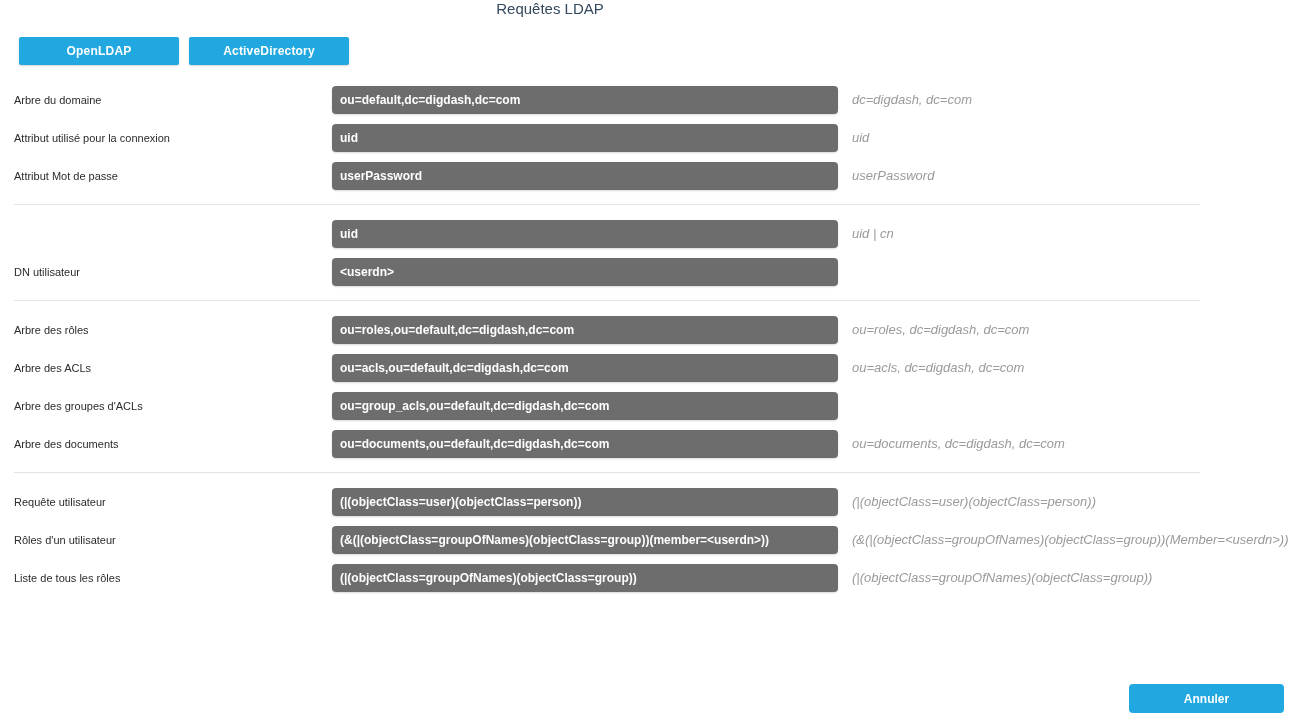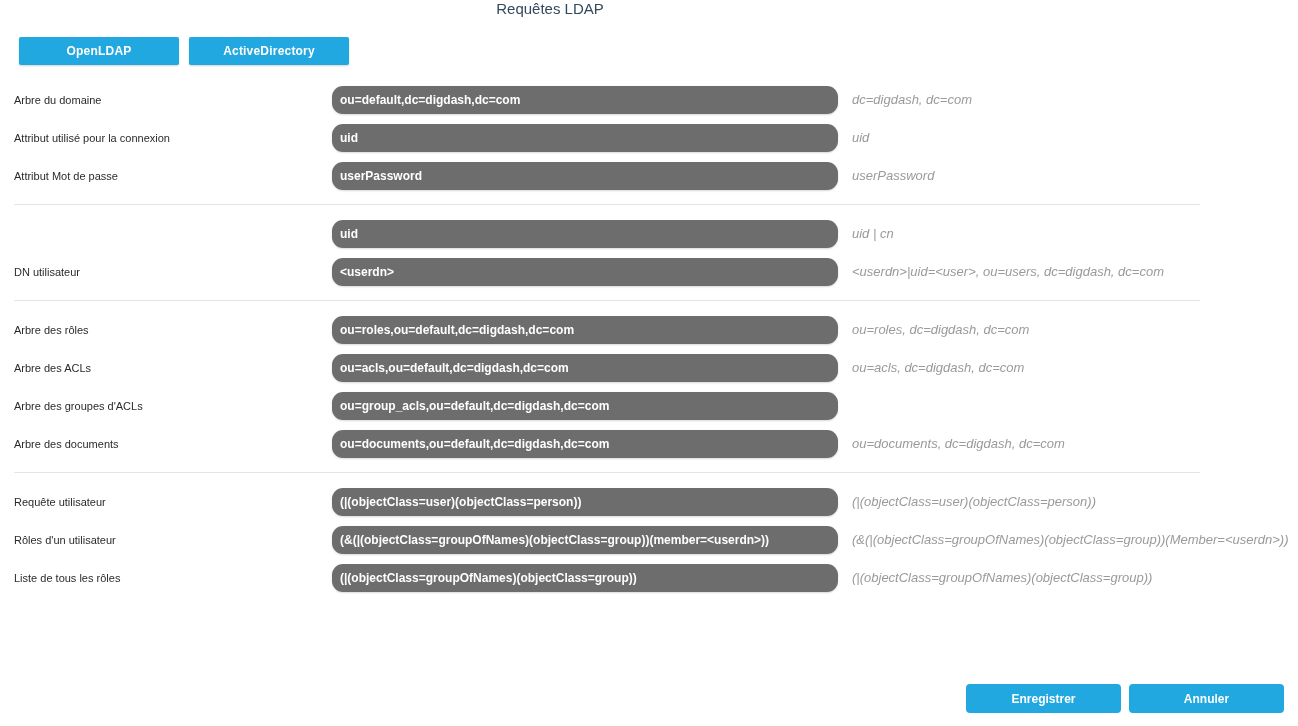--- a/index.html
+++ b/index.html
@@ -89,21 +89,21 @@
   }
   .row-field {
     position: absolute;
     left: 332px;
     top: 5px;
     width: 506px;
     height: 28px;
     box-sizing: border-box;
     background: #6d6d6d;
     border: none;
-    border-radius: 11px;
+    border-radius: 4px;
     color: #ffffff;
     font-family: "Liberation Sans", sans-serif;
     font-size: 12px;
     font-weight: bold;
     padding: 0 8px;
     outline: none;
     box-shadow: 0 1px 2px rgba(0,0,0,.15);
   }
   .row-hint {
     position: absolute;
@@ -176,21 +176,20 @@
     </div>
     <div class="divider"></div>
     <div class="section">
       <div class="row">
         <input type="text" class="row-field" value="uid" style="">
         <div class="row-hint">uid | cn</div>
       </div>
       <div class="row">
         <div class="row-label">DN utilisateur</div>
         <input type="text" class="row-field" value="&lt;userdn&gt;" style="">
-        <div class="row-hint">&lt;userdn&gt;|uid=&lt;user&gt;, ou=users, dc=digdash, dc=com</div>
       </div>
     </div>
     <div class="divider"></div>
     <div class="section">
       <div class="row">
         <div class="row-label">Arbre des rôles</div>
         <input type="text" class="row-field" value="ou=roles,ou=default,dc=digdash,dc=com" style="">
         <div class="row-hint">ou=roles, dc=digdash, dc=com</div>
       </div>
       <div class="row">
@@ -222,15 +221,14 @@
       </div>
       <div class="row">
         <div class="row-label">Liste de tous les rôles</div>
         <input type="text" class="row-field" value="(|(objectClass=groupOfNames)(objectClass=group))" style="">
         <div class="row-hint">(|(objectClass=groupOfNames)(objectClass=group))</div>
       </div>
     </div>
   </div>
 
 <div class="footer">
-  <button class="action-btn">Enregistrer</button>
   <button class="action-btn">Annuler</button>
 </div>
 
 </body></html>

